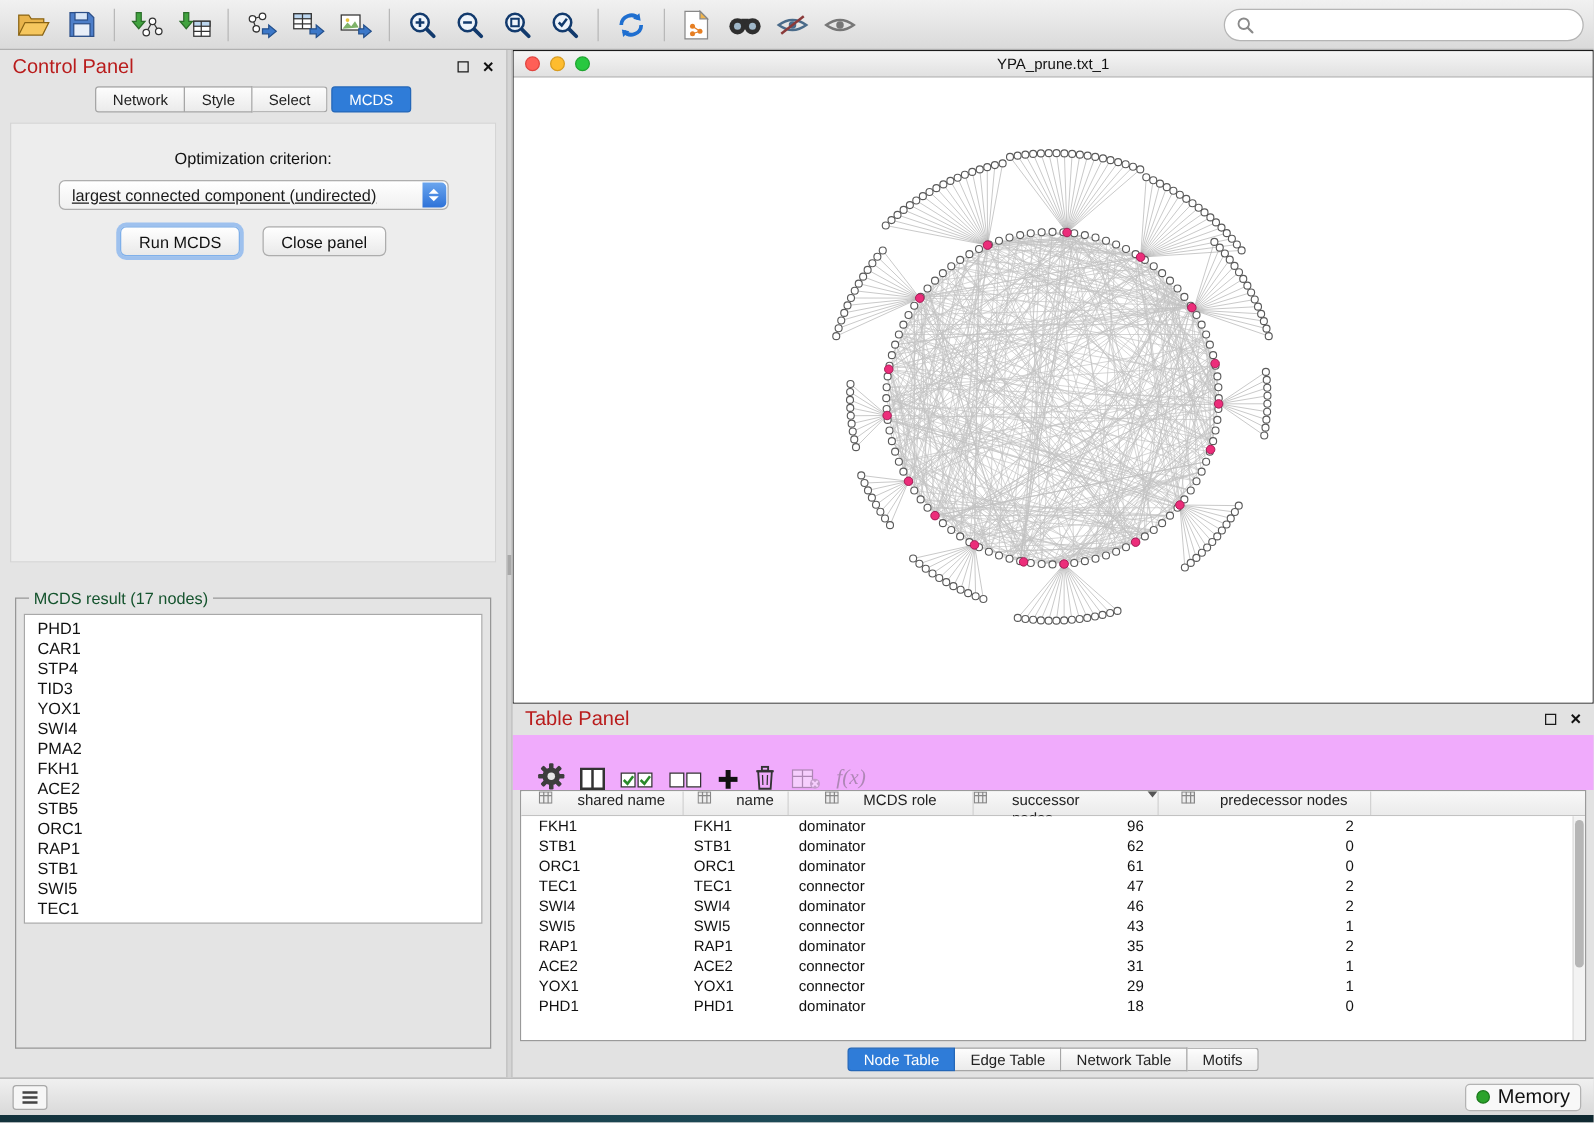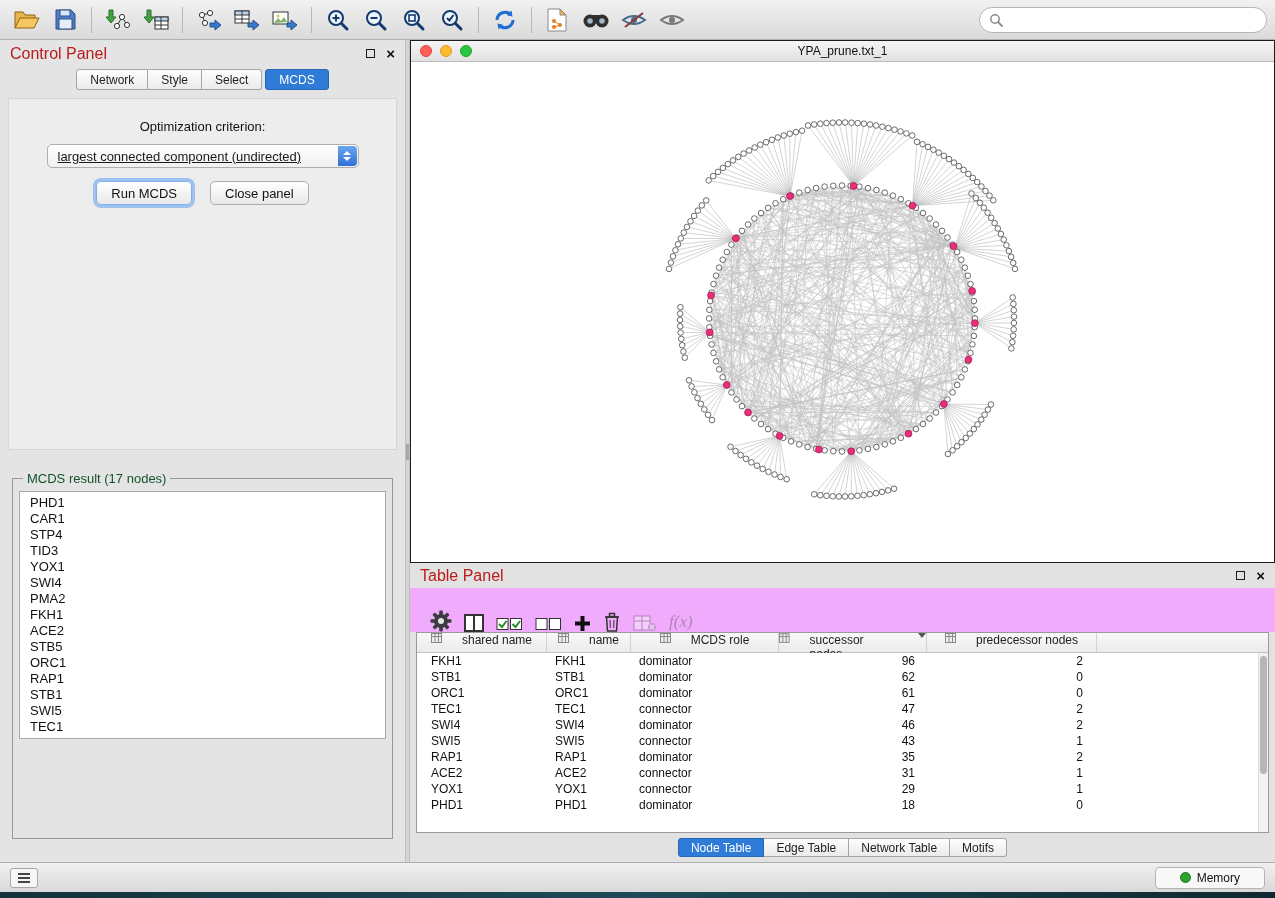--- a/index.html
+++ b/index.html
@@ -83,21 +83,21 @@
   .vthumb { position:absolute; top:3px; left:1px; width:7px; height:118px; background:#b6b6b6; border-radius:4px; }
   .tp-tabs { height:29px; display:flex; justify-content:center; align-items:center; flex-shrink:0; }
   .tp-tab { height:19px; padding:0 12px; font-size:12px; display:flex; align-items:center; background:linear-gradient(#fdfdfd,#ebebeb); border:1px solid #a6a6a6; border-left:none; color:#222; }
   .tp-tab.active { background:#2f7cd8; color:#fff; border:1px solid #2467b8; border-radius:3px 0 0 3px; }
   .tp-tab.last { border-radius:0 3px 3px 0; }
 
   
   .statusbar { height:30px; background:linear-gradient(#f0f0f0,#d9d9d9); border-top:1px solid #aeaeae; display:flex; align-items:center; padding:0 10px; flex-shrink:0; }
   .menu-btn { width:28px; height:20px; border:1px solid #a8a8a8; border-radius:3px; background:#f6f6f6; display:flex; flex-direction:column; align-items:center; justify-content:center; gap:2px; }
   .menu-bar { width:12px; height:2px; background:#444; }
-  .memory-btn { margin-left:auto; height:22px; border:1px solid #b3b3b3; border-radius:4px; background:#f8f8f8; display:flex; align-items:center; gap:6px; padding:0 24px; font-size:12px; color:#111; }
+  .memory-btn { margin-left:auto; height:22px; border:1px solid #b3b3b3; border-radius:4px; background:#f8f8f8; display:flex; align-items:center; gap:6px; padding:0 8px; font-size:16px; color:#111; }
   .mem-dot { width:11px; height:11px; border-radius:50%; background:#2ba32b; border:1px solid #1d7a1d; }
   .desktop-strip { height:6px; background:linear-gradient(90deg,#13323c,#1d4a57,#0f2830); flex-shrink:0; }
 </style>
 </head>
 <body>
 
 <div class="app">
 
   <div class="toolbar">
     <div class="tb-btn">

